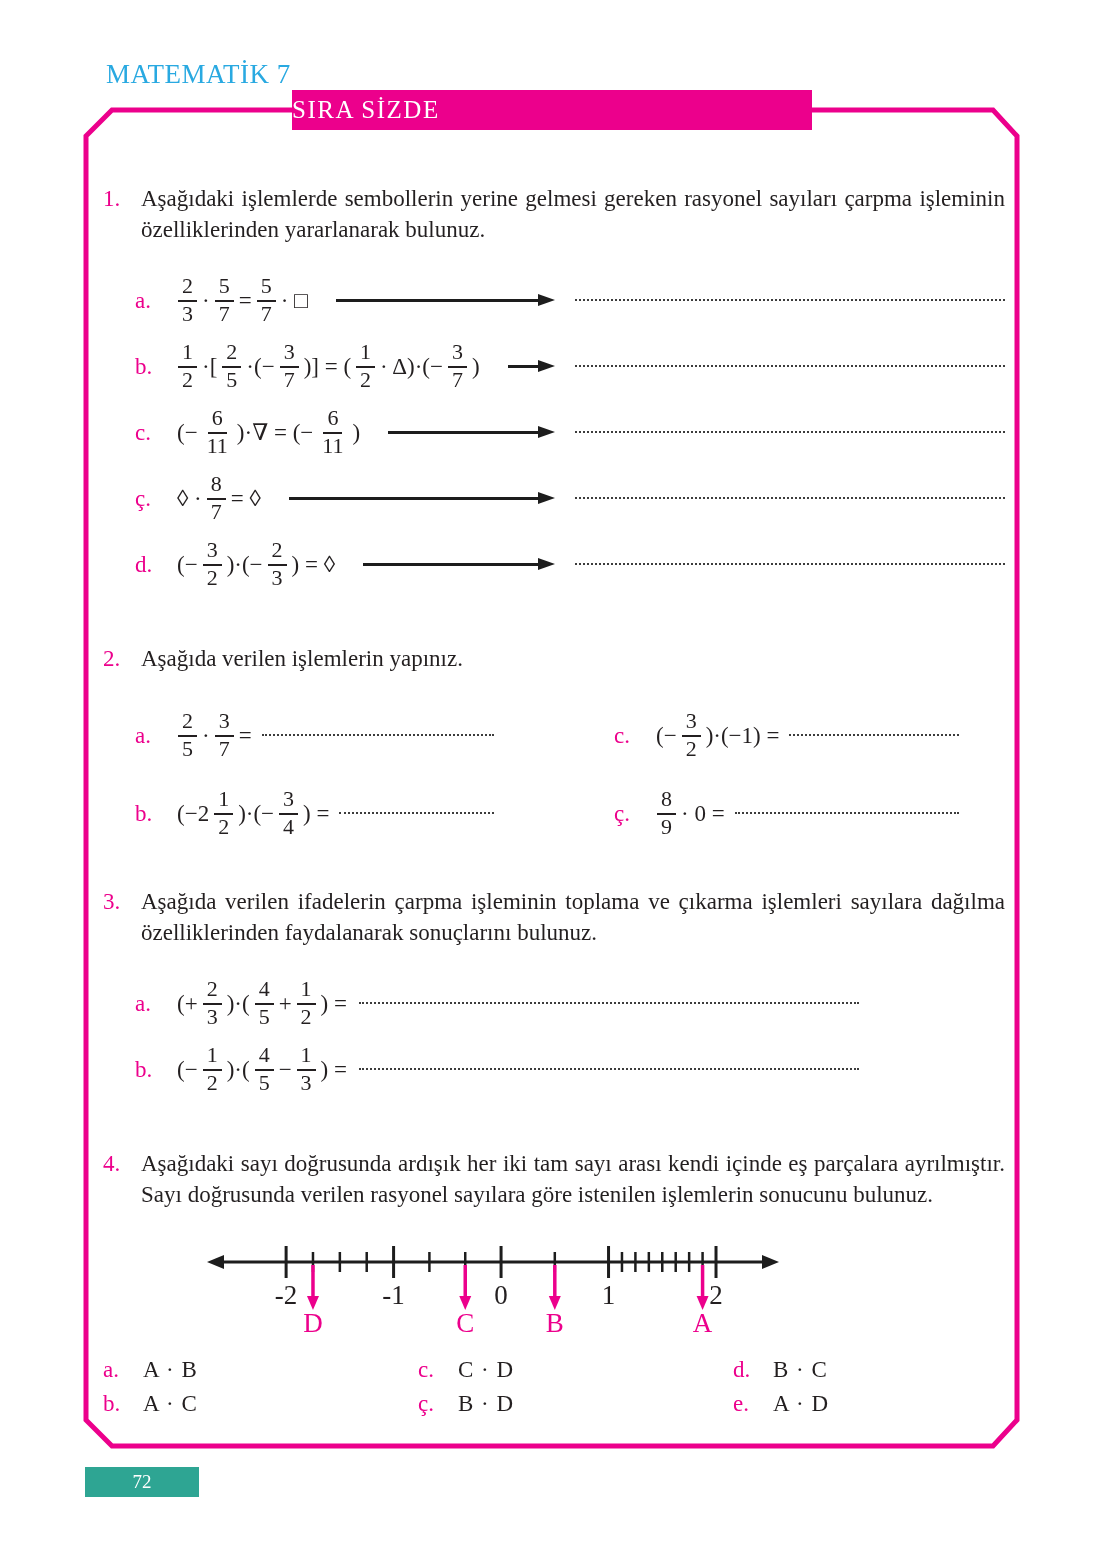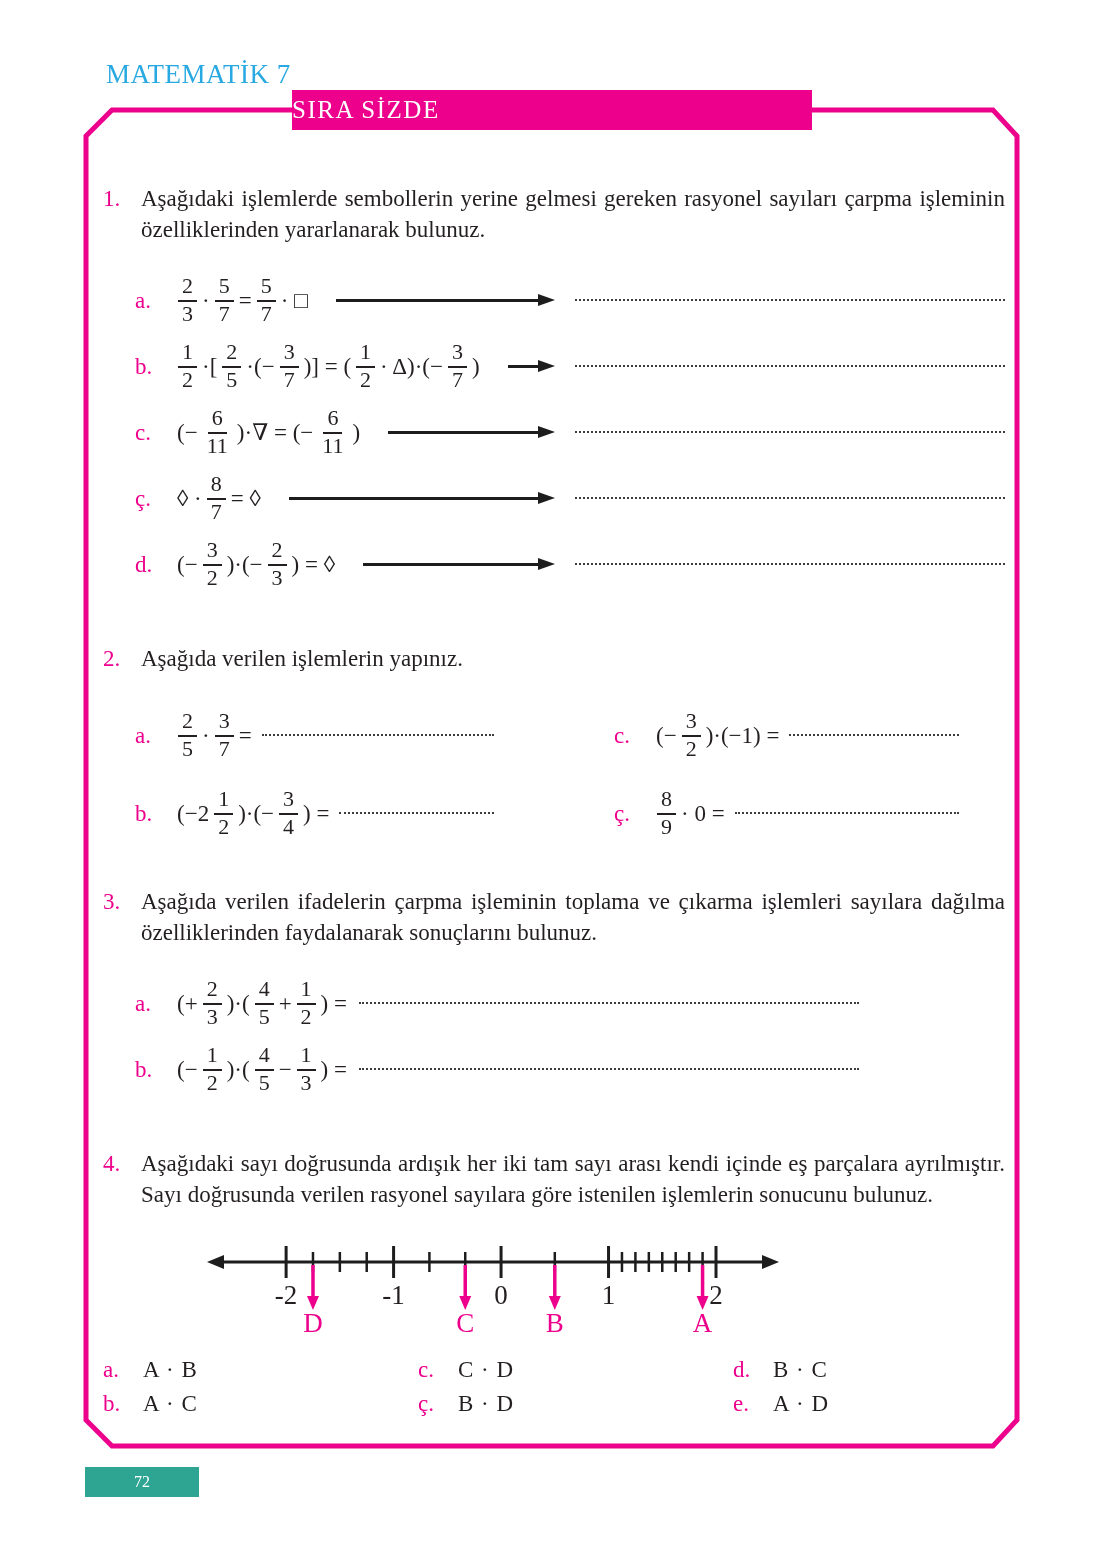--- a/index.html
+++ b/index.html
@@ -45,21 +45,21 @@
   .sec{margin-top:48px;}
   .sec3{margin-top:34px;}
   .sec4{margin-top:48px;}
   .numberline-wrap{margin:22px 0 2px 100px;width:580px;}
   .options{display:grid;grid-template-columns:315px 315px 1fr;margin-top:8px;row-gap:0;}
   .optrow{display:flex;align-items:center;min-height:34px;}
   .optrow .ilabel{flex:0 0 40px;}
   .optexpr{letter-spacing:1px;}
   .page-footer{
     position:absolute;left:85px;top:1467px;width:114px;height:30px;background:var(--teal);
-    color:#ffffff;font-size:16px;text-align:center;line-height:30px;
+    color:#ffffff;font-size:19px;text-align:center;line-height:30px;
   }
 </style>
 </head>
 <body>
 
 <div class="page-title">MATEMATİK 7</div>
 
 <svg class="frame" width="1106" height="1560" viewBox="0 0 1106 1560">
   <polygon points="112,110 993,110 1017,136 1017,1420 993,1446 112,1446 86,1420 86,136" fill="none" stroke="currentColor" stroke-width="5"></polygon>
 </svg>

